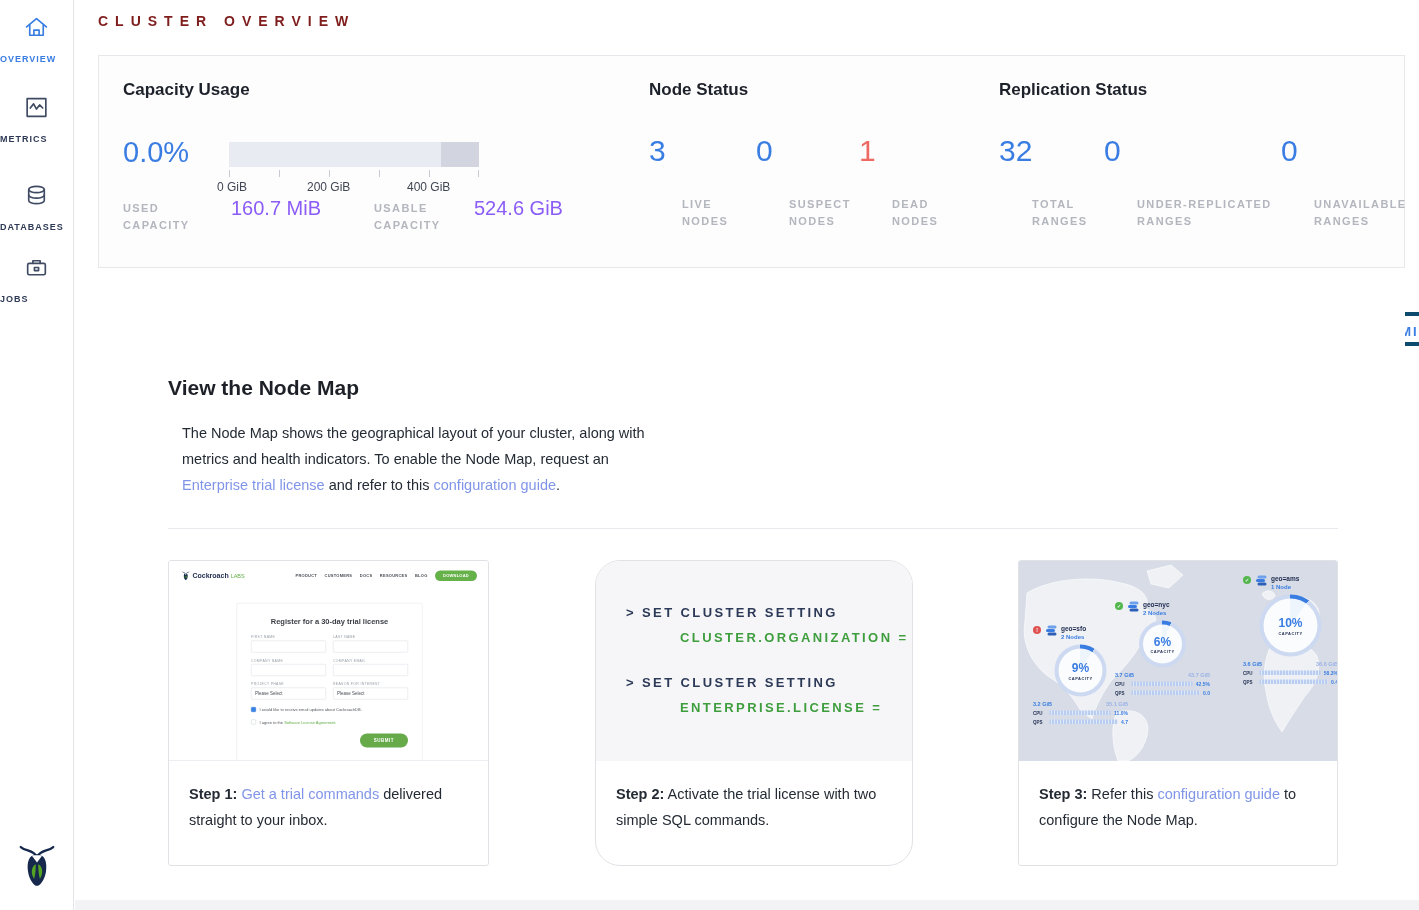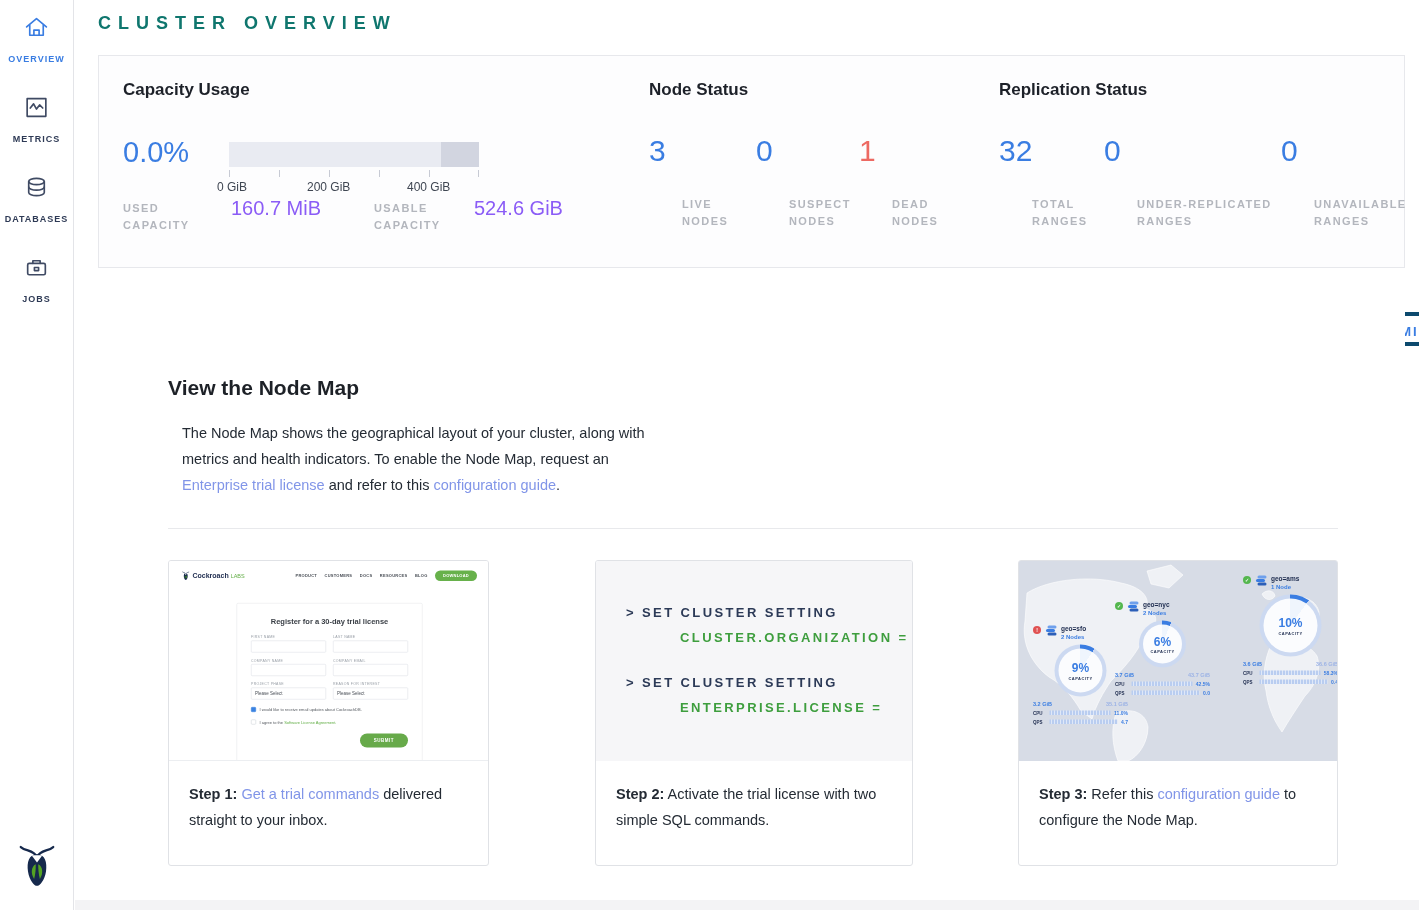--- a/index.html
+++ b/index.html
@@ -1,28 +1,28 @@
 <!DOCTYPE html>
 <html><head>
 <meta charset="utf-8">
 <style>
   * { margin:0; padding:0; box-sizing:border-box; }
   html,body { width:1419px; height:910px; }
   body { font-family:"Liberation Sans",sans-serif; background:#fff; position:relative; overflow:hidden; color:#242b34; }
 
   
   .sidebar { position:absolute; left:0; top:0; width:74px; height:910px; background:#fff; border-right:1px solid #e3e4e8; z-index:5; }
-  .side-item { position:absolute; left:0; width:73px; text-align:center; cursor:pointer; }
+  .side-item { position:absolute; left:0; width:73px; cursor:pointer; }
   .side-item svg { display:block; margin:0 auto 7px; }
   .side-item .slab { font-size:9px; font-weight:700; letter-spacing:1px; color:#2e3a55; }
   .side-item.active .slab { color:#3a7de2; }
   .side-logo { position:absolute; left:0; bottom:16px; width:73px; text-align:center; }
 
   
-  .page-title { position:absolute; left:98px; top:13px; font-size:18px; font-weight:600; letter-spacing:7px; color:#0f766e; }
+  .page-title { position:absolute; left:98px; top:13px; font-size:14px; font-weight:600; letter-spacing:7px; color:#7f1d1d; }
 
   
   .summary { position:absolute; left:98px; top:55px; width:1307px; height:213px; background:#fdfdfe; border:1px solid #e7e8ec; }
   .sec-title { position:absolute; top:24px; font-size:17px; font-weight:600; color:#1d2129; }
   .cap-pct { position:absolute; left:24px; top:80px; font-size:29px; color:#3a7de2; }
   .gauge { position:absolute; left:130px; top:86px; width:250px; height:25px; background:#e9ebf2; }
   .gauge .seg { position:absolute; right:0; top:0; width:38px; height:25px; background:#d2d5e0; }
   .gticks { position:absolute; left:130px; top:114px; width:250px; height:8px; }
   .gticks i { position:absolute; top:0; width:1px; height:7px; background:#c7cad4; }
   .glabel { position:absolute; top:124px; font-size:12px; color:#3f4document652; color:#3f4652; white-space:nowrap; }
@@ -48,21 +48,21 @@
   
   .content { position:absolute; left:98px; top:310px; width:1307px; height:590px; background:#fff; }
   .nm-heading { position:absolute; left:70px; top:66px; font-size:21px; font-weight:600; color:#1d2127; }
   .nm-para { position:absolute; left:84px; top:110px; width:478px; font-size:14.5px; line-height:26px; color:#242b34; }
   .link { color:#8195e8; text-decoration:none; cursor:pointer; }
   .trial-btn { position:absolute; left:929px; top:72px; width:311px; height:40px; background:#fff; border:1px solid #ccd1d8; border-radius:4px; font-family:"Liberation Sans",sans-serif; font-size:14px; font-weight:600; letter-spacing:1.5px; color:#3a7de2; cursor:pointer; }
   .divider { position:absolute; left:70px; top:218px; width:1170px; height:1px; background:#e8e9ec; }
 
   .step-card { position:absolute; top:250px; background:#fff; border:1px solid #e0e2e6; border-radius:3px; overflow:hidden; }
   .card1 { left:70px;  width:321px; height:306px; }
-  .card2 { left:497px; width:318px; height:306px; }
+  .card2 { left:497px; width:318px; height:306px;border-radius:25px; }
   .card3 { left:920px; width:320px; height:306px; }
   .card-img { position:relative; height:200px; overflow:hidden; }
   .card-cap { padding:20px 20px 0; font-size:14.5px; line-height:26px; color:#242b34; }
   .card-cap b { font-weight:700; }
 
   
   .mini { width:642px; height:400px; transform:scale(0.5); transform-origin:0 0; background:#fff; }
   .mini-head { display:flex; align-items:center; height:58px; padding:0 26px; }
   .mini-brand { font-size:14px; font-weight:700; color:#1d2b4e; }
   .mini-brand .grn { color:#62ae46; font-weight:400; font-size:11px; }
@@ -126,21 +126,21 @@
   </div>
   <div class="side-item" style="top:94px">
     <span>
       <svg width="27" height="27" viewBox="0 0 26 26" fill="none" stroke="#3f4a63" stroke-width="1.6" stroke-linecap="round" stroke-linejoin="round">
         <rect x="4" y="4.5" width="18" height="17"></rect>
           <polyline points="7,13.5 10.2,9.5 13,14.5 16,10.5 19,13.5"></polyline>
       </svg>
     </span>
     <span class="slab">METRICS</span>
   </div>
-  <div class="side-item" style="top:174px">
+  <div class="side-item" style="top:182px">
     <span>
       <svg width="27" height="27" viewBox="0 0 26 26" fill="none" stroke="#3f4a63" stroke-width="1.6" stroke-linecap="round" stroke-linejoin="round">
         <ellipse cx="13" cy="7.2" rx="7.5" ry="3"></ellipse>
         <path d="M5.5 7.2 V17.8 C5.5 19.5 8.9 20.8 13 20.8 C17.1 20.8 20.5 19.5 20.5 17.8 V7.2"></path>
         <path d="M5.5 12.5 C5.5 14.2 8.9 15.5 13 15.5 C17.1 15.5 20.5 14.2 20.5 12.5"></path>
       </svg>
     </span>
     <span class="slab">DATABASES</span>
   </div>
   <div class="side-item" style="top:254px">

